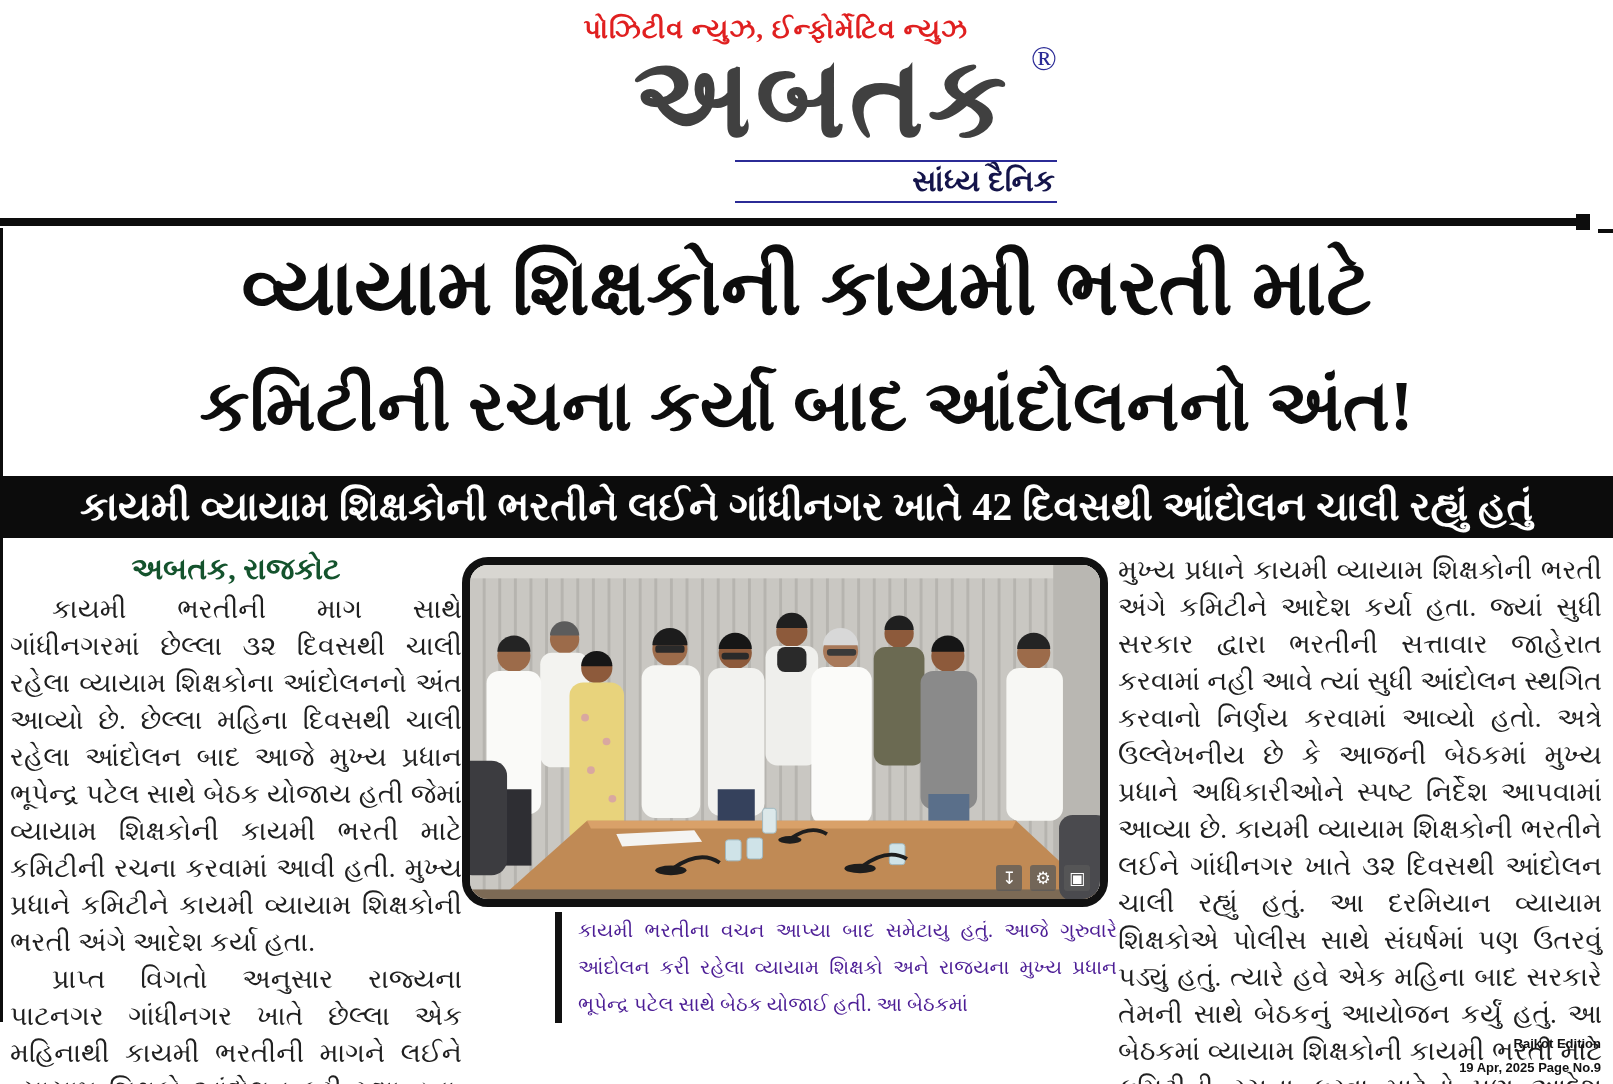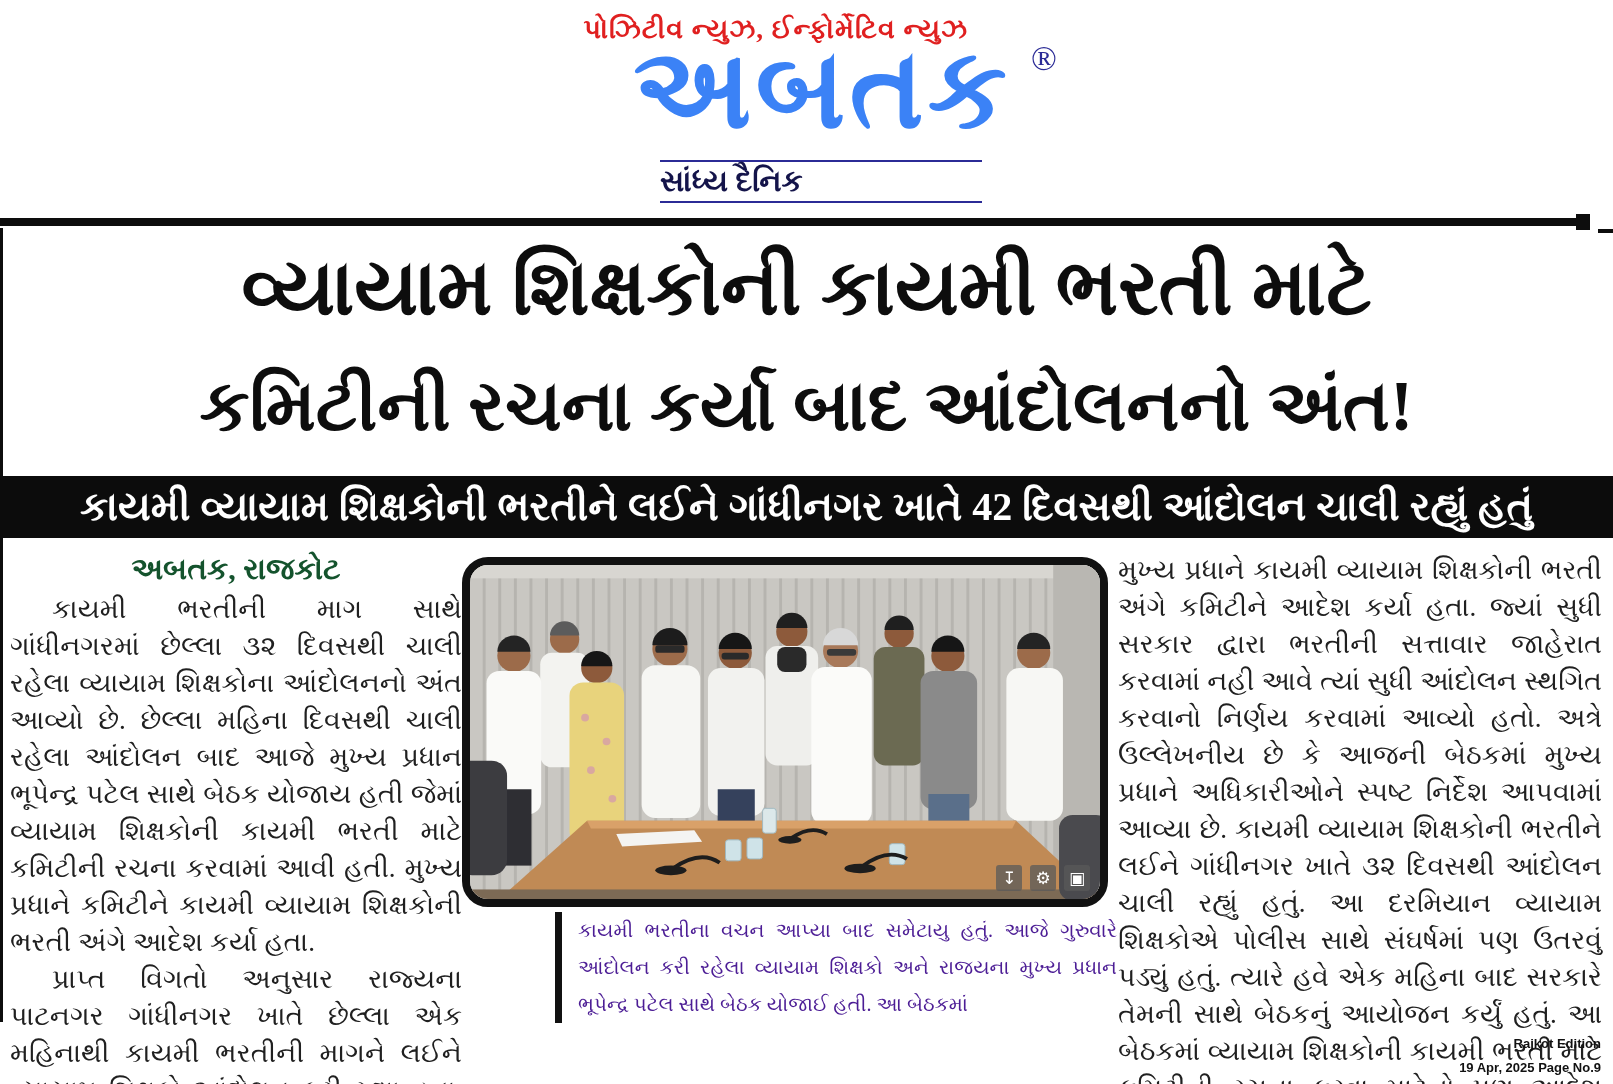--- a/index.html
+++ b/index.html
@@ -17,29 +17,29 @@
 
   
   .masthead { position: absolute; top: 0; left: 0; width: 100%; height: 256px; text-align: center; }
   .tagline {
     position: absolute; top: 14px; left: 50%; transform: translateX(-58%);
     font-size: 27px; font-weight: 700; color: #e02020; letter-spacing: 1px;
     white-space: nowrap;
   }
   .logo-wrap { position: absolute; top: 38px; left: 50%; transform: translateX(-50%); white-space: nowrap; }
   .logo-text {
-    font-size: 112px; line-height: 120px; font-weight: 900; color: #3b82f6;
-    letter-spacing: 4px; font-family: Liberation Mono, monospace; margin-left: 31px;
+    font-size: 112px; line-height: 120px; font-weight: 900; color: #404040;
+    letter-spacing: 4px; font-family: Liberation Sans, sans-serif; margin-left: 31px;
   }
   .reg-mark {
     position: absolute; top: 2px; right: -46px;
     font-size: 34px; color: #2b2b96; font-weight: 400;
   }
   .edition-block {
-    position: absolute; top: 160px; left: 660px; width: 322px; text-align: left;
+    position: absolute; top: 160px; left: 735px; width: 322px; text-align: right;
   }
   .edition-block .rule { height: 2px; background: #2b2b96; }
   .edition-type {
     display: inline-block; padding: 2px 2px 3px 0;
     font-size: 30px; font-weight: 700; color: #14144a; line-height: 34px;
   }
 
   
   .top-rule { position: absolute; top: 218px; left: 0; width: 1588px; height: 8px; background: #0d0d0d; }
   .top-rule-nub { position: absolute; top: 214px; left: 1576px; width: 14px; height: 16px; background: #0d0d0d; }

